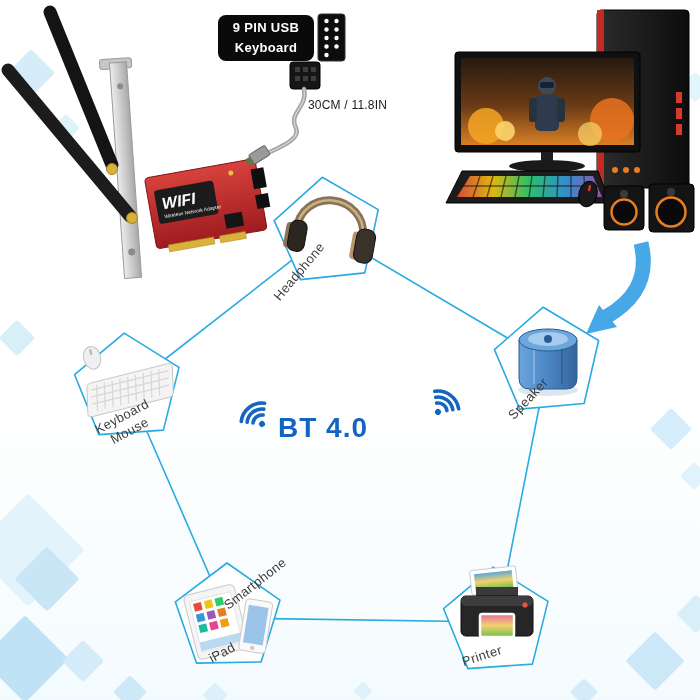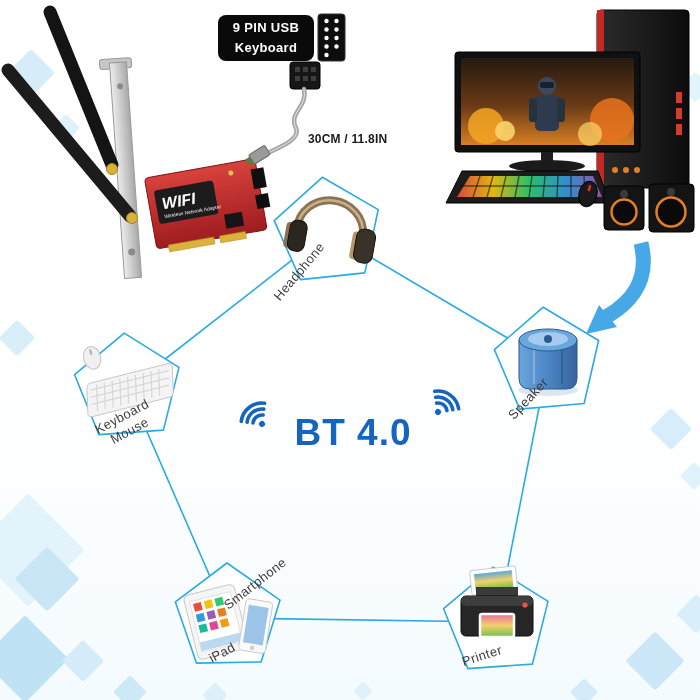--- a/index.html
+++ b/index.html
@@ -10,26 +10,26 @@
   }
   .dm{position:absolute;transform:rotate(45deg);border-radius:3px;}
   .scene{position:absolute;left:0;top:0;}
   .usb-box{
     position:absolute;left:218px;top:15px;width:96px;height:46px;
     background:#0a0a0a;border-radius:8px;color:#fff;font-weight:bold;
     font-size:13px;line-height:1.55;display:flex;flex-direction:column;
     align-items:center;justify-content:center;letter-spacing:.3px;
   }
   .cable-len{
-    position:absolute;left:308px;top:132px;font-size:12px;color:#1a1a1a;
-    font-weight:bold;letter-spacing:.2px;
+    position:absolute;left:308px;top:98px;font-size:12px;color:#1a1a1a;
+    font-weight:normal;letter-spacing:.2px;
   }
   .bt-title{
-    position:absolute;left:278px;top:412px;width:150px;text-align:center;
-    font-size:37px;font-weight:bold;color:#1565c0;letter-spacing:1px;
+    position:absolute;left:278px;top:412px;width:150px;text-align:left;
+    font-size:28px;font-weight:bold;color:#1565c0;letter-spacing:1px;
   }
   .nlabel{
     position:absolute;font-size:13px;color:#3c3c3c;letter-spacing:.4px;
     text-align:center;white-space:nowrap;
   }
   .nlabel.two{line-height:1.25;}
 </style>
 </head>
 <body>
 

